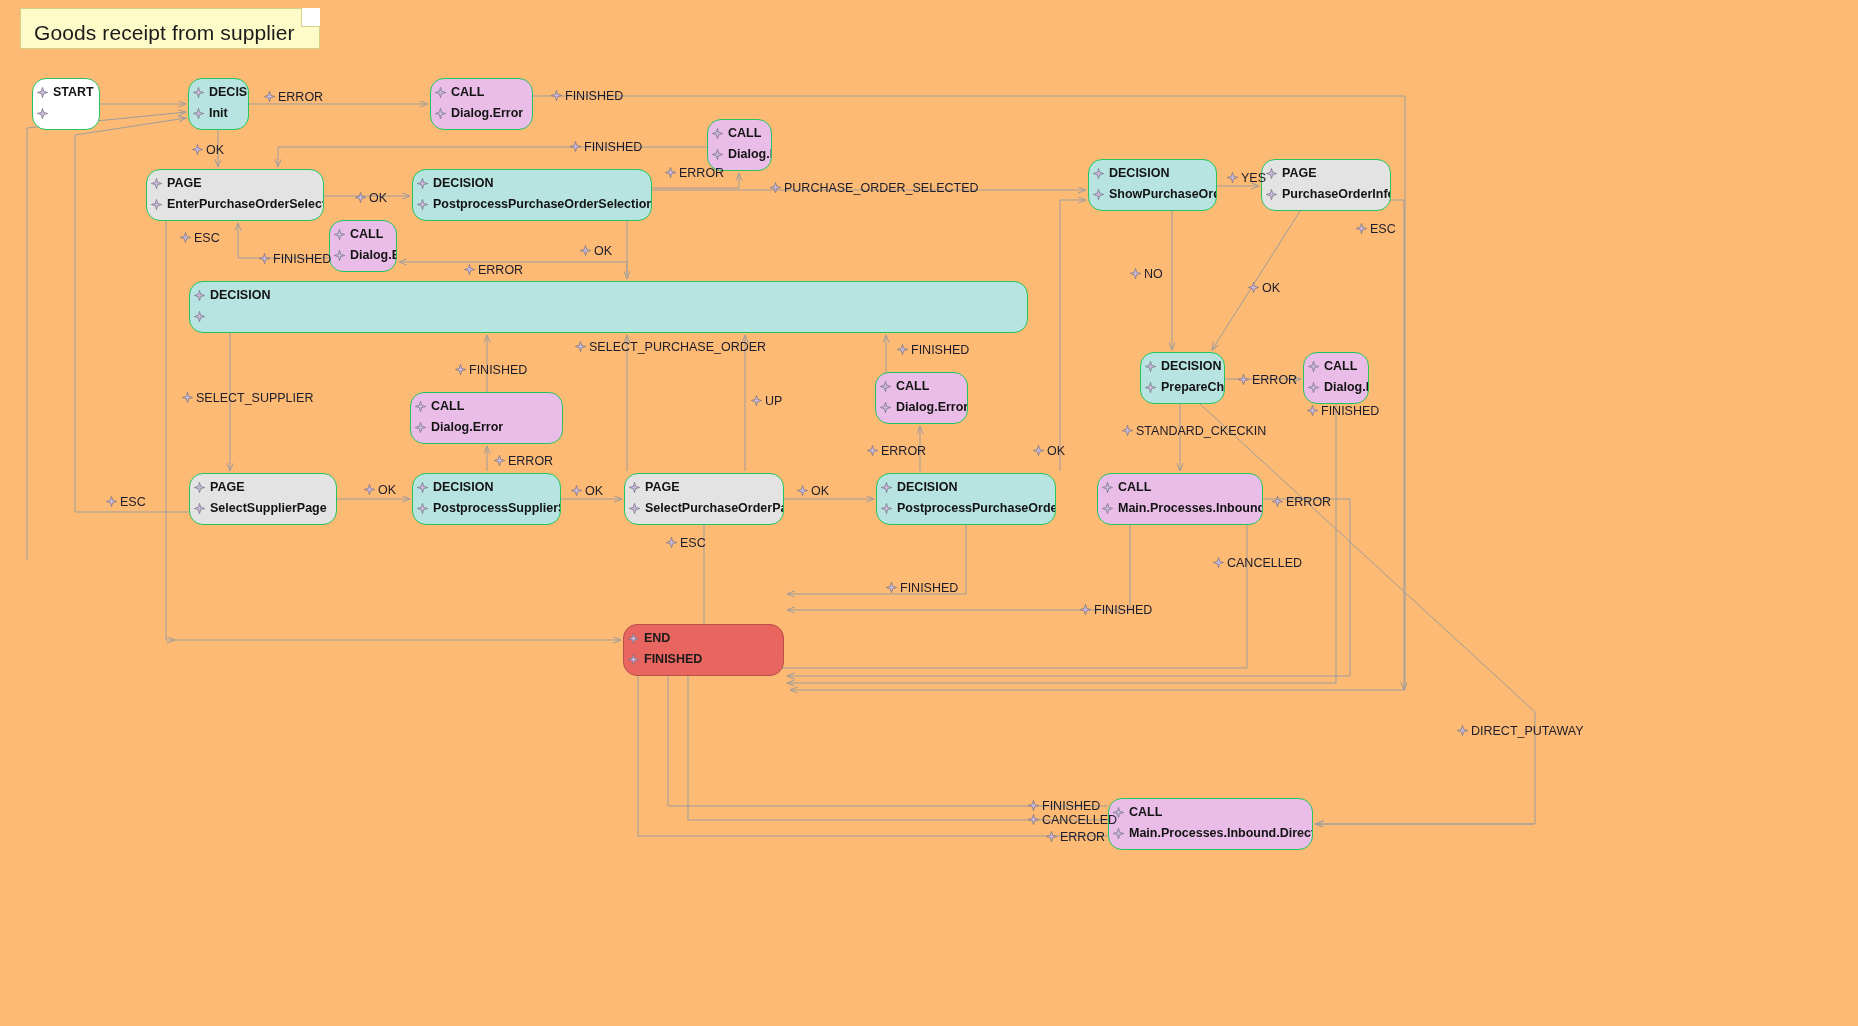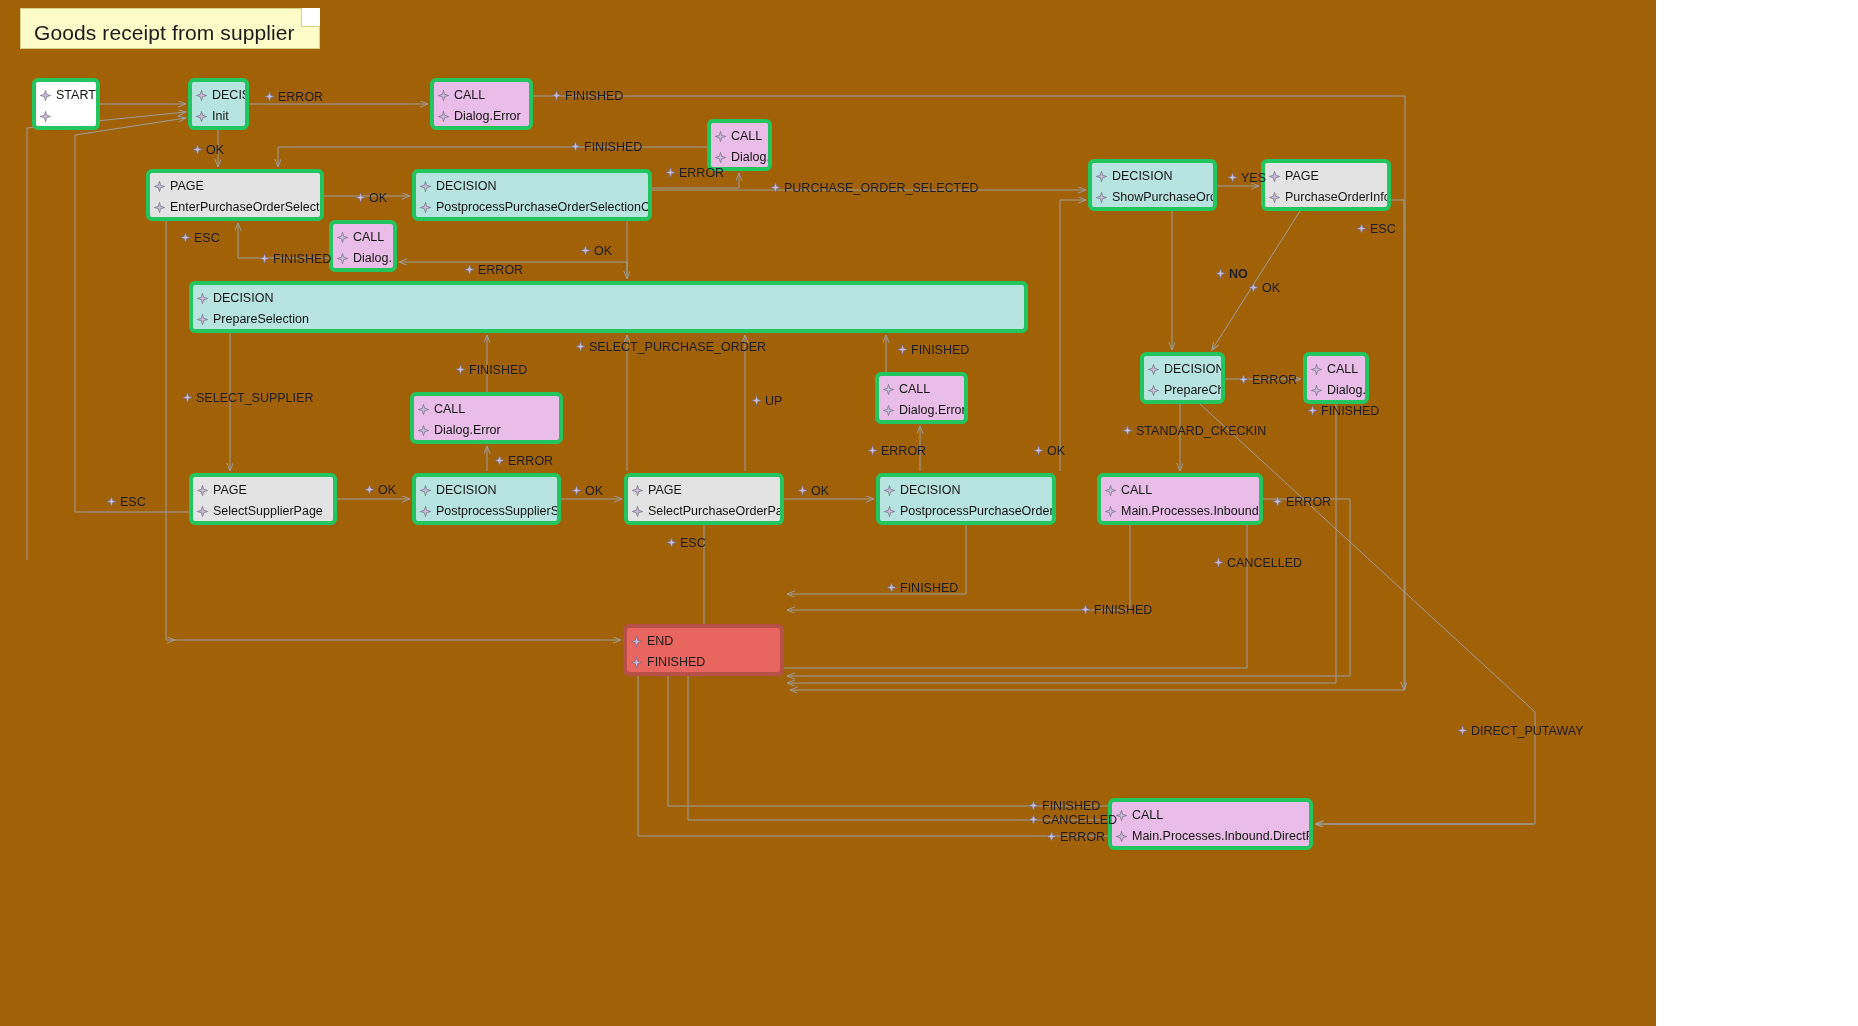--- a/index.html
+++ b/index.html
@@ -2,24 +2,24 @@
 <html><head>
 <meta charset="utf-8">
 <style>
   html,body{margin:0;padding:0;background:#ffffff;}
   body{
     font-family:"Liberation Sans", sans-serif;
     -webkit-font-smoothing:antialiased;
   }
   #canvas{
     position:relative;
-    width:1656px;
+    width:1858px;
     height:1026px;
     overflow:hidden;
-    background:#a16207;
+    background:#fdba74;
   }
   #edges{
     position:absolute;
     left:0; top:0;
     width:1858px; height:1026px;
     pointer-events:none;
   }
 
   
   .note{
@@ -42,23 +42,24 @@
     font-size:21px;
     color:#1b1b1b;
     white-space:nowrap;
     letter-spacing:0.1px;
   }
 
   
   .node{
     position:absolute;
     box-sizing:border-box;
-    border:4px solid #22c55e;
-    border-radius:6px;
+    border:1px solid #22c55e;
+    border-radius:14px;
     overflow:hidden;
+    font-weight:bold;
   }
   .node .row{
     position:relative;
     height:21px;
     line-height:21px;
     padding-left:20px;
     font-size:12.5px;
     color:#131313;
     white-space:nowrap;
     overflow:hidden;
@@ -313,23 +314,20 @@
       <div class="row r3">
         <svg class="bullet" viewBox="0 0 12 12">
           <path d="M6 0.4 L7.3 4.7 L11.6 6 L7.3 7.3 L6 11.6 L4.7 7.3 L0.4 6 L4.7 4.7 Z" fill="#cdb9dd" stroke="#6b6b7a" stroke-width="0.7"></path>
         </svg>
       </div>
     </div>
     <div class="node kind-decision" style="left: 189px; top: 281px; width: 839px; height: 52px;">
       <div class="row r1"><svg class="bullet" viewBox="0 0 12 12">
           <path d="M6 0.4 L7.3 4.7 L11.6 6 L7.3 7.3 L6 11.6 L4.7 7.3 L0.4 6 L4.7 4.7 Z" fill="#cdb9dd" stroke="#6b6b7a" stroke-width="0.7"></path>
         </svg>DECISION</div>
-      <div class="row r2"><svg class="bullet" viewBox="0 0 12 12">
-          <path d="M6 0.4 L7.3 4.7 L11.6 6 L7.3 7.3 L6 11.6 L4.7 7.3 L0.4 6 L4.7 4.7 Z" fill="#cdb9dd" stroke="#6b6b7a" stroke-width="0.7"></path>
-        </svg>PrepareSelection</div>
       <div class="row r3">
         <svg class="bullet" viewBox="0 0 12 12">
           <path d="M6 0.4 L7.3 4.7 L11.6 6 L7.3 7.3 L6 11.6 L4.7 7.3 L0.4 6 L4.7 4.7 Z" fill="#cdb9dd" stroke="#6b6b7a" stroke-width="0.7"></path>
         </svg>
       </div>
     </div>
     <div class="node kind-decision" style="left: 1140px; top: 352px; width: 85px; height: 52px;">
       <div class="row r1"><svg class="bullet" viewBox="0 0 12 12">
           <path d="M6 0.4 L7.3 4.7 L11.6 6 L7.3 7.3 L6 11.6 L4.7 7.3 L0.4 6 L4.7 4.7 Z" fill="#cdb9dd" stroke="#6b6b7a" stroke-width="0.7"></path>
         </svg>DECISION</div>
@@ -504,21 +502,21 @@
       </svg>ESC</div>
     <div class="elabel" style="left: 259px; top: 252px;"><svg class="bullet" viewBox="0 0 12 12">
         <path d="M6 0.4 L7.3 4.7 L11.6 6 L7.3 7.3 L6 11.6 L4.7 7.3 L0.4 6 L4.7 4.7 Z" fill="#cdb9dd" stroke="#6b6b7a" stroke-width="0.7"></path>
       </svg>FINISHED</div>
     <div class="elabel" style="left: 464px; top: 263px;"><svg class="bullet" viewBox="0 0 12 12">
         <path d="M6 0.4 L7.3 4.7 L11.6 6 L7.3 7.3 L6 11.6 L4.7 7.3 L0.4 6 L4.7 4.7 Z" fill="#cdb9dd" stroke="#6b6b7a" stroke-width="0.7"></path>
       </svg>ERROR</div>
     <div class="elabel" style="left: 580px; top: 244px;"><svg class="bullet" viewBox="0 0 12 12">
         <path d="M6 0.4 L7.3 4.7 L11.6 6 L7.3 7.3 L6 11.6 L4.7 7.3 L0.4 6 L4.7 4.7 Z" fill="#cdb9dd" stroke="#6b6b7a" stroke-width="0.7"></path>
       </svg>OK</div>
-    <div class="elabel" style="left: 1215px; top: 267px; font-weight: bold;"><svg class="bullet" viewBox="0 0 12 12">
+    <div class="elabel" style="left: 1130px; top: 267px;"><svg class="bullet" viewBox="0 0 12 12">
         <path d="M6 0.4 L7.3 4.7 L11.6 6 L7.3 7.3 L6 11.6 L4.7 7.3 L0.4 6 L4.7 4.7 Z" fill="#cdb9dd" stroke="#6b6b7a" stroke-width="0.7"></path>
       </svg>NO</div>
     <div class="elabel" style="left: 1248px; top: 281px;"><svg class="bullet" viewBox="0 0 12 12">
         <path d="M6 0.4 L7.3 4.7 L11.6 6 L7.3 7.3 L6 11.6 L4.7 7.3 L0.4 6 L4.7 4.7 Z" fill="#cdb9dd" stroke="#6b6b7a" stroke-width="0.7"></path>
       </svg>OK</div>
     <div class="elabel" style="left: 897px; top: 343px;"><svg class="bullet" viewBox="0 0 12 12">
         <path d="M6 0.4 L7.3 4.7 L11.6 6 L7.3 7.3 L6 11.6 L4.7 7.3 L0.4 6 L4.7 4.7 Z" fill="#cdb9dd" stroke="#6b6b7a" stroke-width="0.7"></path>
       </svg>FINISHED</div>
     <div class="elabel" style="left: 575px; top: 340px;"><svg class="bullet" viewBox="0 0 12 12">
         <path d="M6 0.4 L7.3 4.7 L11.6 6 L7.3 7.3 L6 11.6 L4.7 7.3 L0.4 6 L4.7 4.7 Z" fill="#cdb9dd" stroke="#6b6b7a" stroke-width="0.7"></path>

